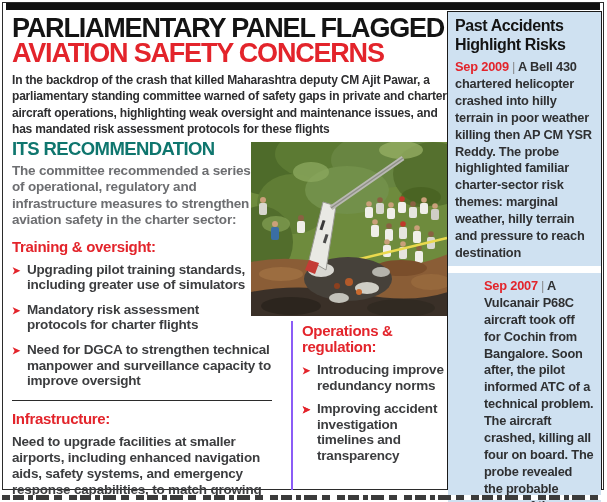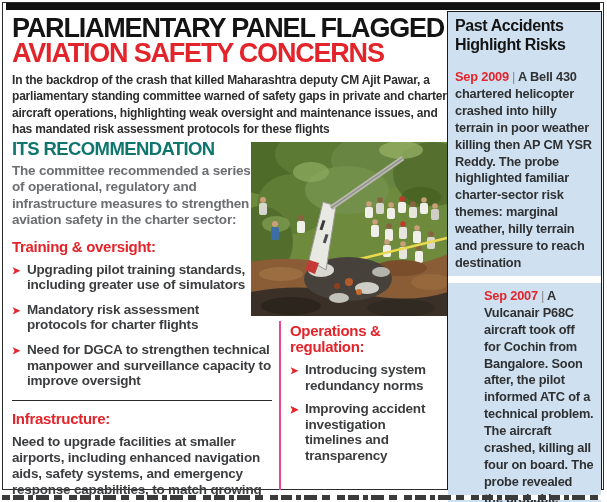--- a/index.html
+++ b/index.html
@@ -29,31 +29,31 @@
   .bullet .arrow { position:absolute; left:0; top:1px; font-size:10px; color:#e3242b; }
   .b1, .b2 { width:242px; }
   .b3 { width:266px; }
   .leftcol hr { border:none; border-top:1.5px solid #2b2b2b; width:260px; margin:11px 0 9px; }
   .darkp { width:266px; font-size:13.5px; line-height:16.2px; font-weight:700;
     color:#3c3d3f; letter-spacing:-0.2px; margin-top:2px; }
 
   .photo { position:absolute; left:248px; top:139px; width:197px; height:174px; overflow:hidden; }
   .photo svg { display:block; width:100%; height:100%; }
 
-  .opscol { position:absolute; left:276px; top:318px; width:162px; height:169px;
-    border-left:2px solid #ec4899; padding-left:9px; }
+  .opscol { position:absolute; left:288px; top:318px; width:162px; height:169px;
+    border-left:2px solid #8b5cf6; padding-left:9px; }
   .opscol h3 { margin-top:2px; width:120px; line-height:16px; }
   .opscol .bullet { width:150px; margin-bottom:8px; }
 
   .panel { position:absolute; left:444px; top:8px; width:155px; height:479px;
     border:1px solid #1a1a1a; background:#fff; display:flex; flex-direction:column; }
   .pblock { background:#cfe1f1; padding:5px 7px 4px; }
   .pblock.grow { flex:1; margin-top:7px;padding-left:36px; }
   .ptitle { font-size:16px; line-height:18.5px; color:#141414; font-weight:700;
-    letter-spacing:-0.4px; margin-bottom:15px; }
+    letter-spacing:-0.4px; margin-bottom:5px; }
   .ptitle span { display:block; }
   .entry { font-size:12.8px; line-height:16.9px; font-weight:700; color:#2f3032; letter-spacing:-0.2px; }
   .entry .date { color:#e3242b; }
   .entry .sep { color:#8a8b8d; padding:0 3px; font-weight:400; }
 
   .cutoff { position:absolute; left:2px; top:495px; width:603px; height:5px;
     background:repeating-linear-gradient(90deg,
       #3b3b3b 0 8px, #fff 8px 11px, #3b3b3b 11px 22px, #fff 22px 26px,
       #3b3b3b 26px 31px, #fff 31px 34px, #3b3b3b 34px 47px, #fff 47px 52px,
       #3b3b3b 52px 60px, #fff 60px 67px); }
@@ -182,21 +182,21 @@
 
         <path d="M80 66 L152 16" stroke="#b9b9b2" stroke-width="5" fill="none"></path>
         <path d="M80 66 L152 16" stroke="#8f8f88" stroke-width="1.5" fill="none"></path>
       </svg>
     </figure>
 
     <section class="opscol">
       <h3 class="red">Operations &amp; regulation:</h3>
       <div class="bullet">
         <span class="arrow">➤</span>
-        <span>Introducing system redundancy norms</span>
+        <span>Introducing improve redundancy norms</span>
       </div>
       <div class="bullet">
         <span class="arrow">➤</span>
       </div>
       <div class="bullet">
         <span class="arrow">➤</span>
         <span>Improving accident investigation timelines and transparency</span>
       </div>
     </section>
 

